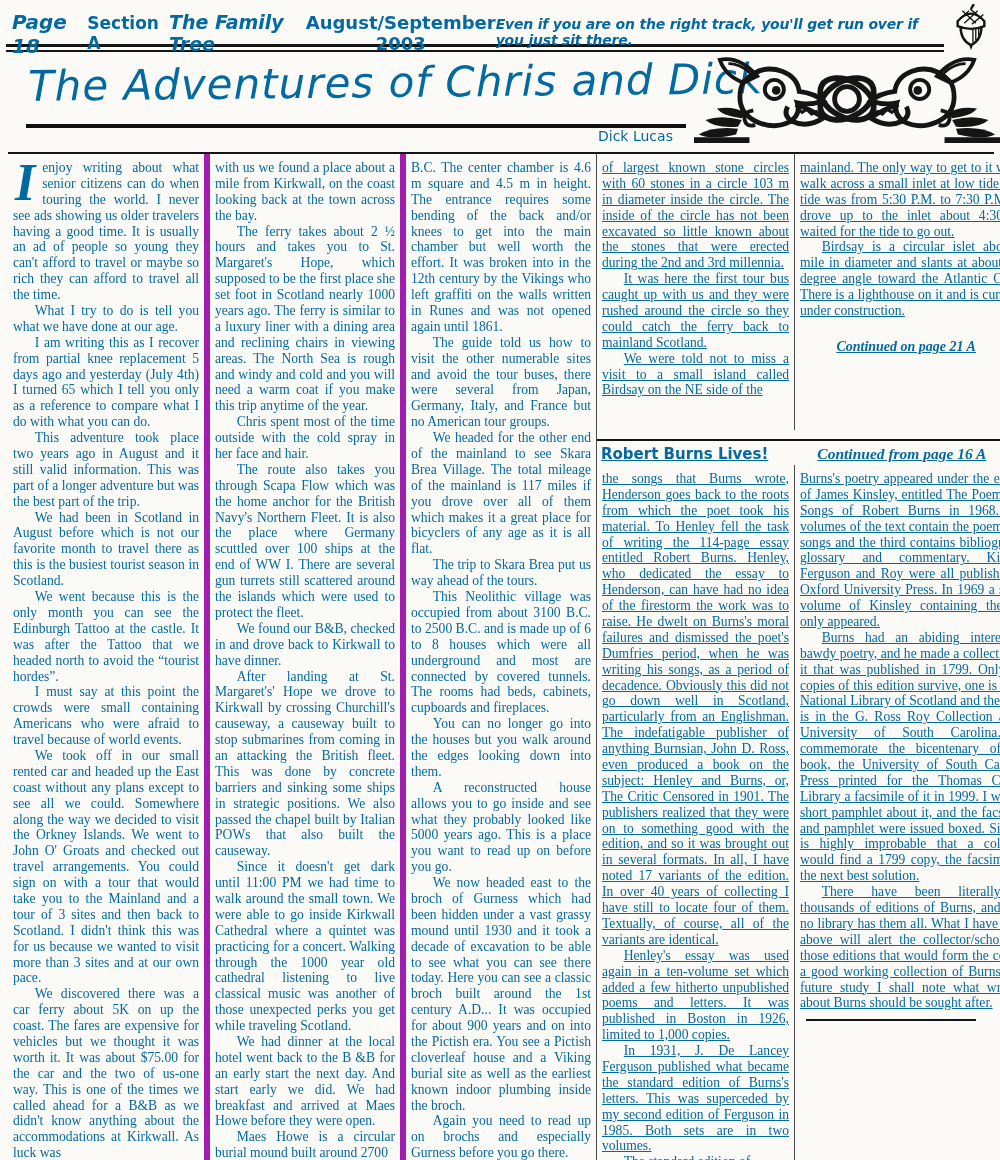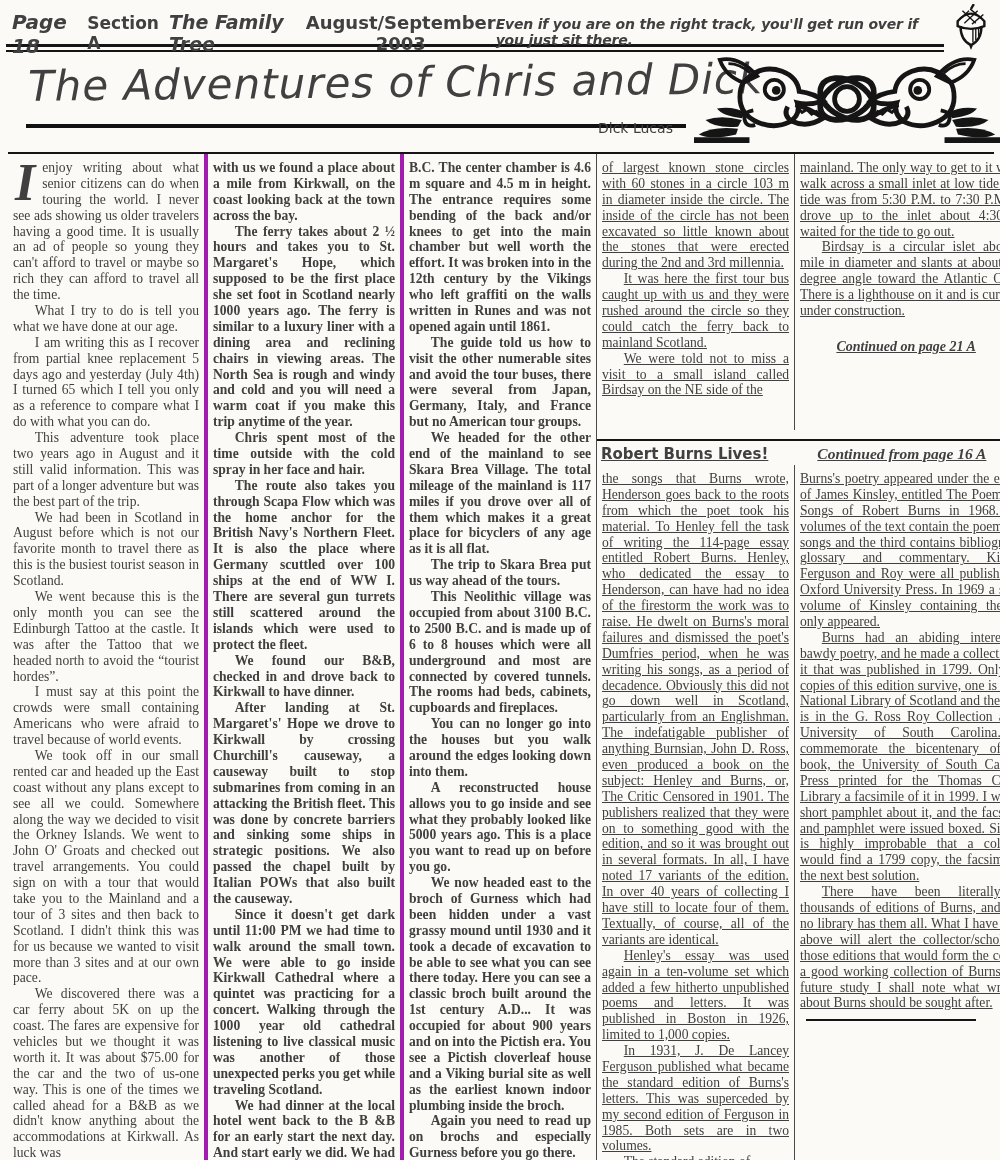--- a/index.html
+++ b/index.html
@@ -1,47 +1,47 @@
 <!DOCTYPE html>
 <html><head>
 <meta charset="utf-8">
 <style>
   * { margin:0; padding:0; box-sizing:border-box; }
   html,body { background:#e8e6e0; }
   body { width:1000px; height:1160px; }
   .page {
     position:relative; width:1000px; height:1160px;
-    background:#fbfaf6; color:#404040; overflow:hidden;
+    background:#fbfaf6; color:#0369a1; overflow:hidden;
     font-family:"Liberation Serif", serif;
   }
 
   
   .topbar{ position:relative; display:flex; align-items:baseline; padding:10px 10px 0 12px; height:42px; }
   .pg   { font:bold italic 20px "DejaVu Sans", sans-serif; }
   .sec  { font:bold 17px "DejaVu Sans", sans-serif; margin-left:7px; }
   .pub  { font:bold italic 19px "DejaVu Sans", sans-serif; margin-left:10px; }
   .date { font:bold 18px "DejaVu Sans", sans-serif; margin-left:9px;text-align:center; }
   .tagline{ font:bold italic 14px "DejaVu Sans", sans-serif; margin-left:auto; margin-right:64px; letter-spacing:-0.2px; }
   .acorn{ position:absolute; right:8px; top:4px; width:42px; height:46px; }
   .header-rule{ width:938px; height:8px; margin:2px 0 0 6px;
     border-top:3px solid #151515; border-bottom:2px solid #151515; }
 
   
   .masthead{ position:relative; height:100px; }
   .title{ position:absolute; left:28px; top:6px; font:italic 42px "DejaVu Sans", sans-serif;
           letter-spacing:1px; transform:rotate(-0.6deg); white-space:nowrap; }
   .title-rule{ position:absolute; left:26px; top:72px; width:660px; height:4px; background:#111; }
-  .byline{ position:absolute; left:598px; top:68px; font:14px "DejaVu Sans", sans-serif; }
+  .byline{ position:absolute; left:598px; top:76px; font:14px "DejaVu Sans", sans-serif; }
   .dragons{ position:absolute; right:0; top:-4px; width:306px; height:102px; }
 
   
   .body-grid{ display:flex; border-top:2px solid #151515; margin:0 6px 0 8px; height:1008px; }
   .col{ padding:6px 5px 0 5px; overflow:hidden; }
   .c1,.c2,.c3{ flex:0 0 196px; }
-  .c2,.c3{ border-left:4px solid #a21caf;font-weight:bold; }
+  .c2,.c3{ border-left:6px solid #a21caf; }
   .right-wrap{ flex:1; display:flex; flex-direction:column; border-left:1px solid #4a4a4a;text-decoration:underline; }
   .right-top{ display:flex; height:276px; overflow:hidden; }
   .c4t{ flex:0 0 197px; }
   .c5t{ flex:1; border-left:1px solid #4a4a4a; }
 
   .para{ font-size:13.6px; line-height:1.17; text-align:justify; text-indent:1.6em; }
   .para.first{ text-indent:0; }
   .dropcap{ float:left; font:bold italic 52px/40px "Liberation Serif", serif; margin:3px 7px 0 2px; }
   .continued{ font:bold italic 14px "Liberation Serif", serif; text-indent:2.6em; margin-top:20px; }
 

